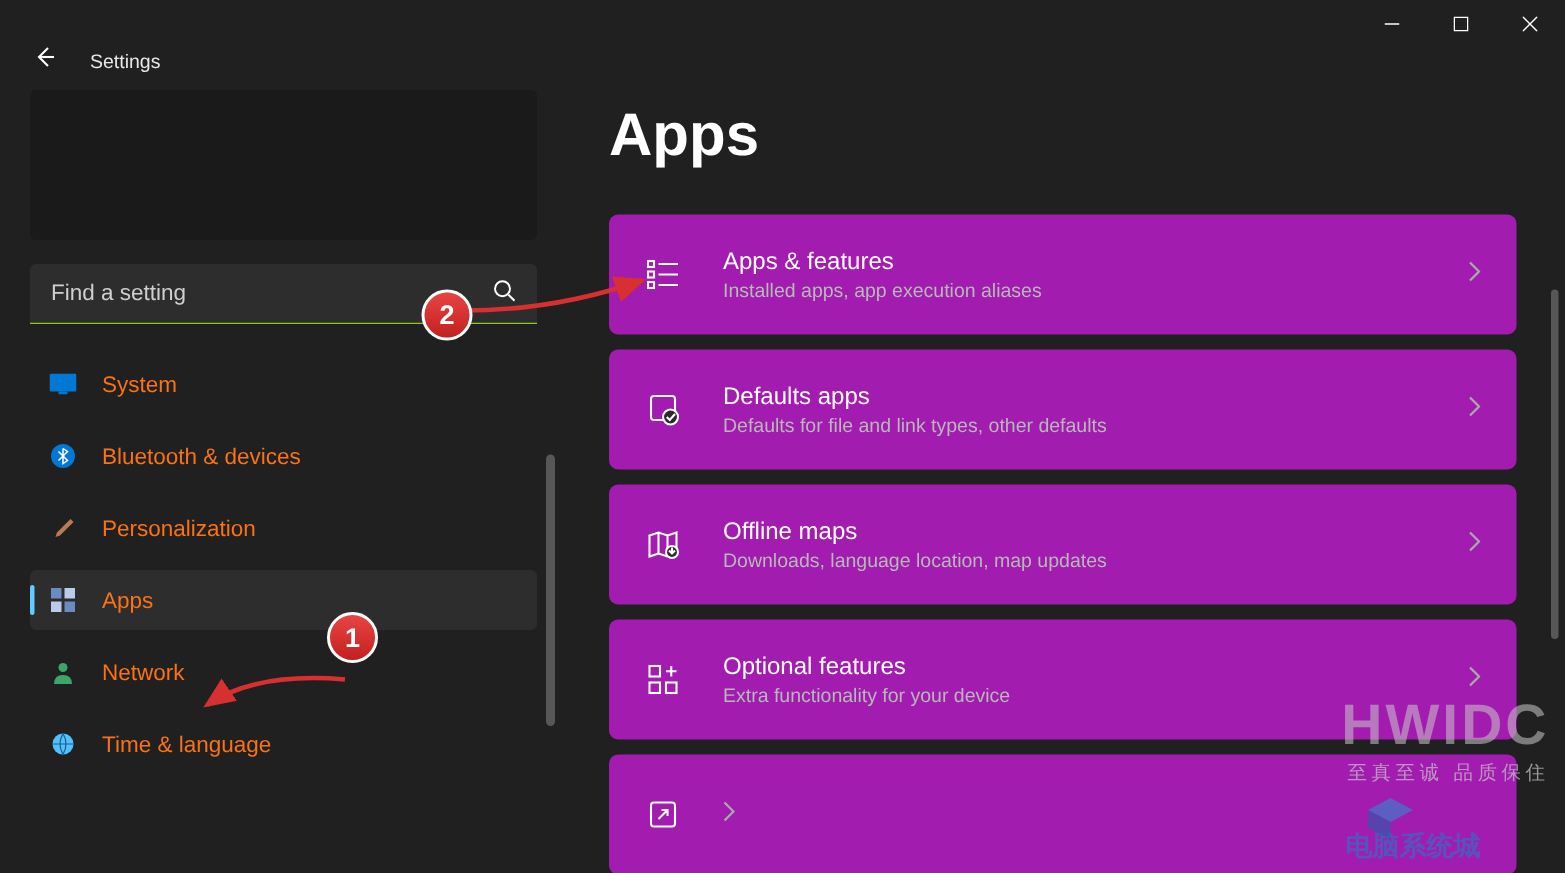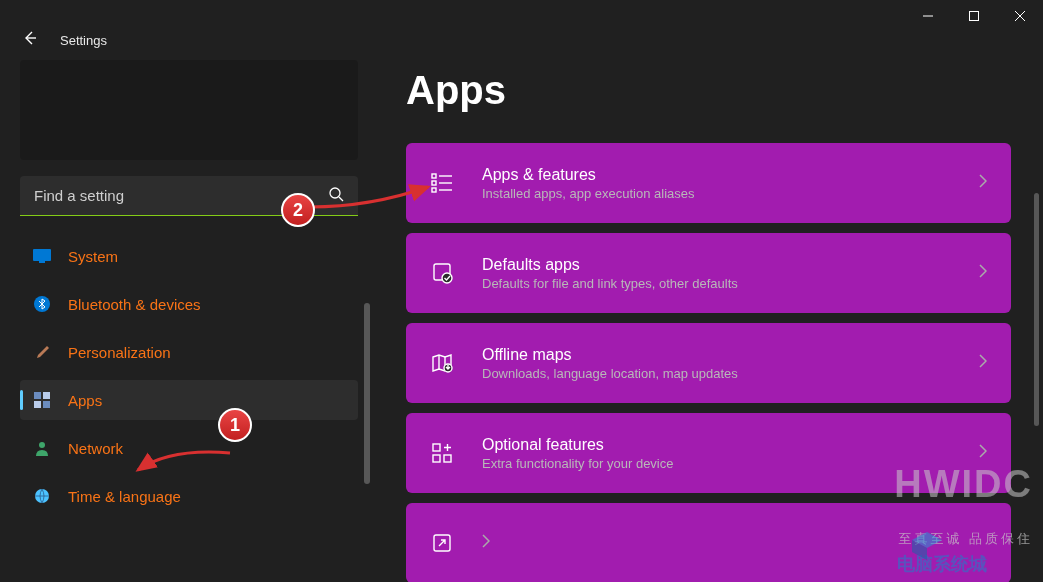--- a/index.html
+++ b/index.html
@@ -48,21 +48,21 @@
 .content-scrollbar-thumb { position:absolute; left:0; top:0; width:5px; height:60%; background:#575757; border-radius:3px; }
 
 
 .arrow1 { position:absolute; left:130px; top:448px; pointer-events:none; }
 .arrow2 { position:absolute; left:300px; top:175px; pointer-events:none; }
 .badge-circle { width:34px; height:34px; border-radius:50%; background:linear-gradient(#e94444,#c22020); border:2px solid #fff; display:flex; align-items:center; justify-content:center; font-size:18px; font-weight:600; color:#fff; position:absolute; pointer-events:none; }
 .badge1 { left:218px; top:408px; }
 .badge2 { left:281px; top:193px; }
 
 .wm-hwidc { position:absolute; right:10px; bottom:76px; font-size:38px; font-weight:800; letter-spacing:2px; color:rgba(200,200,200,0.55); pointer-events:none;margin-top:36px; }
-.wm-cn { position:absolute; right:10px; bottom:34px; font-size:13px; color:rgba(200,200,200,0.7); letter-spacing:3px; pointer-events:none; }
+.wm-cn { position:absolute; right:10px; bottom:58px; font-size:13px; color:rgba(200,200,200,0.7); letter-spacing:3px; pointer-events:none; }
 .wm-logo { position:absolute; right:6px; bottom:0; width:140px; height:50px; pointer-events:none; opacity:0.85; }
 </style>
 </head>
 <body>
 
 <div class="titlebar">
   <div class="back-btn">
     <svg width="16" height="16" viewBox="0 0 16 16">
         <path d="M10 2 L4 8 L10 14" stroke="#fff" stroke-width="1.4" fill="none"></path>
         <path d="M4 8 H14" stroke="#fff" stroke-width="1.4"></path>

